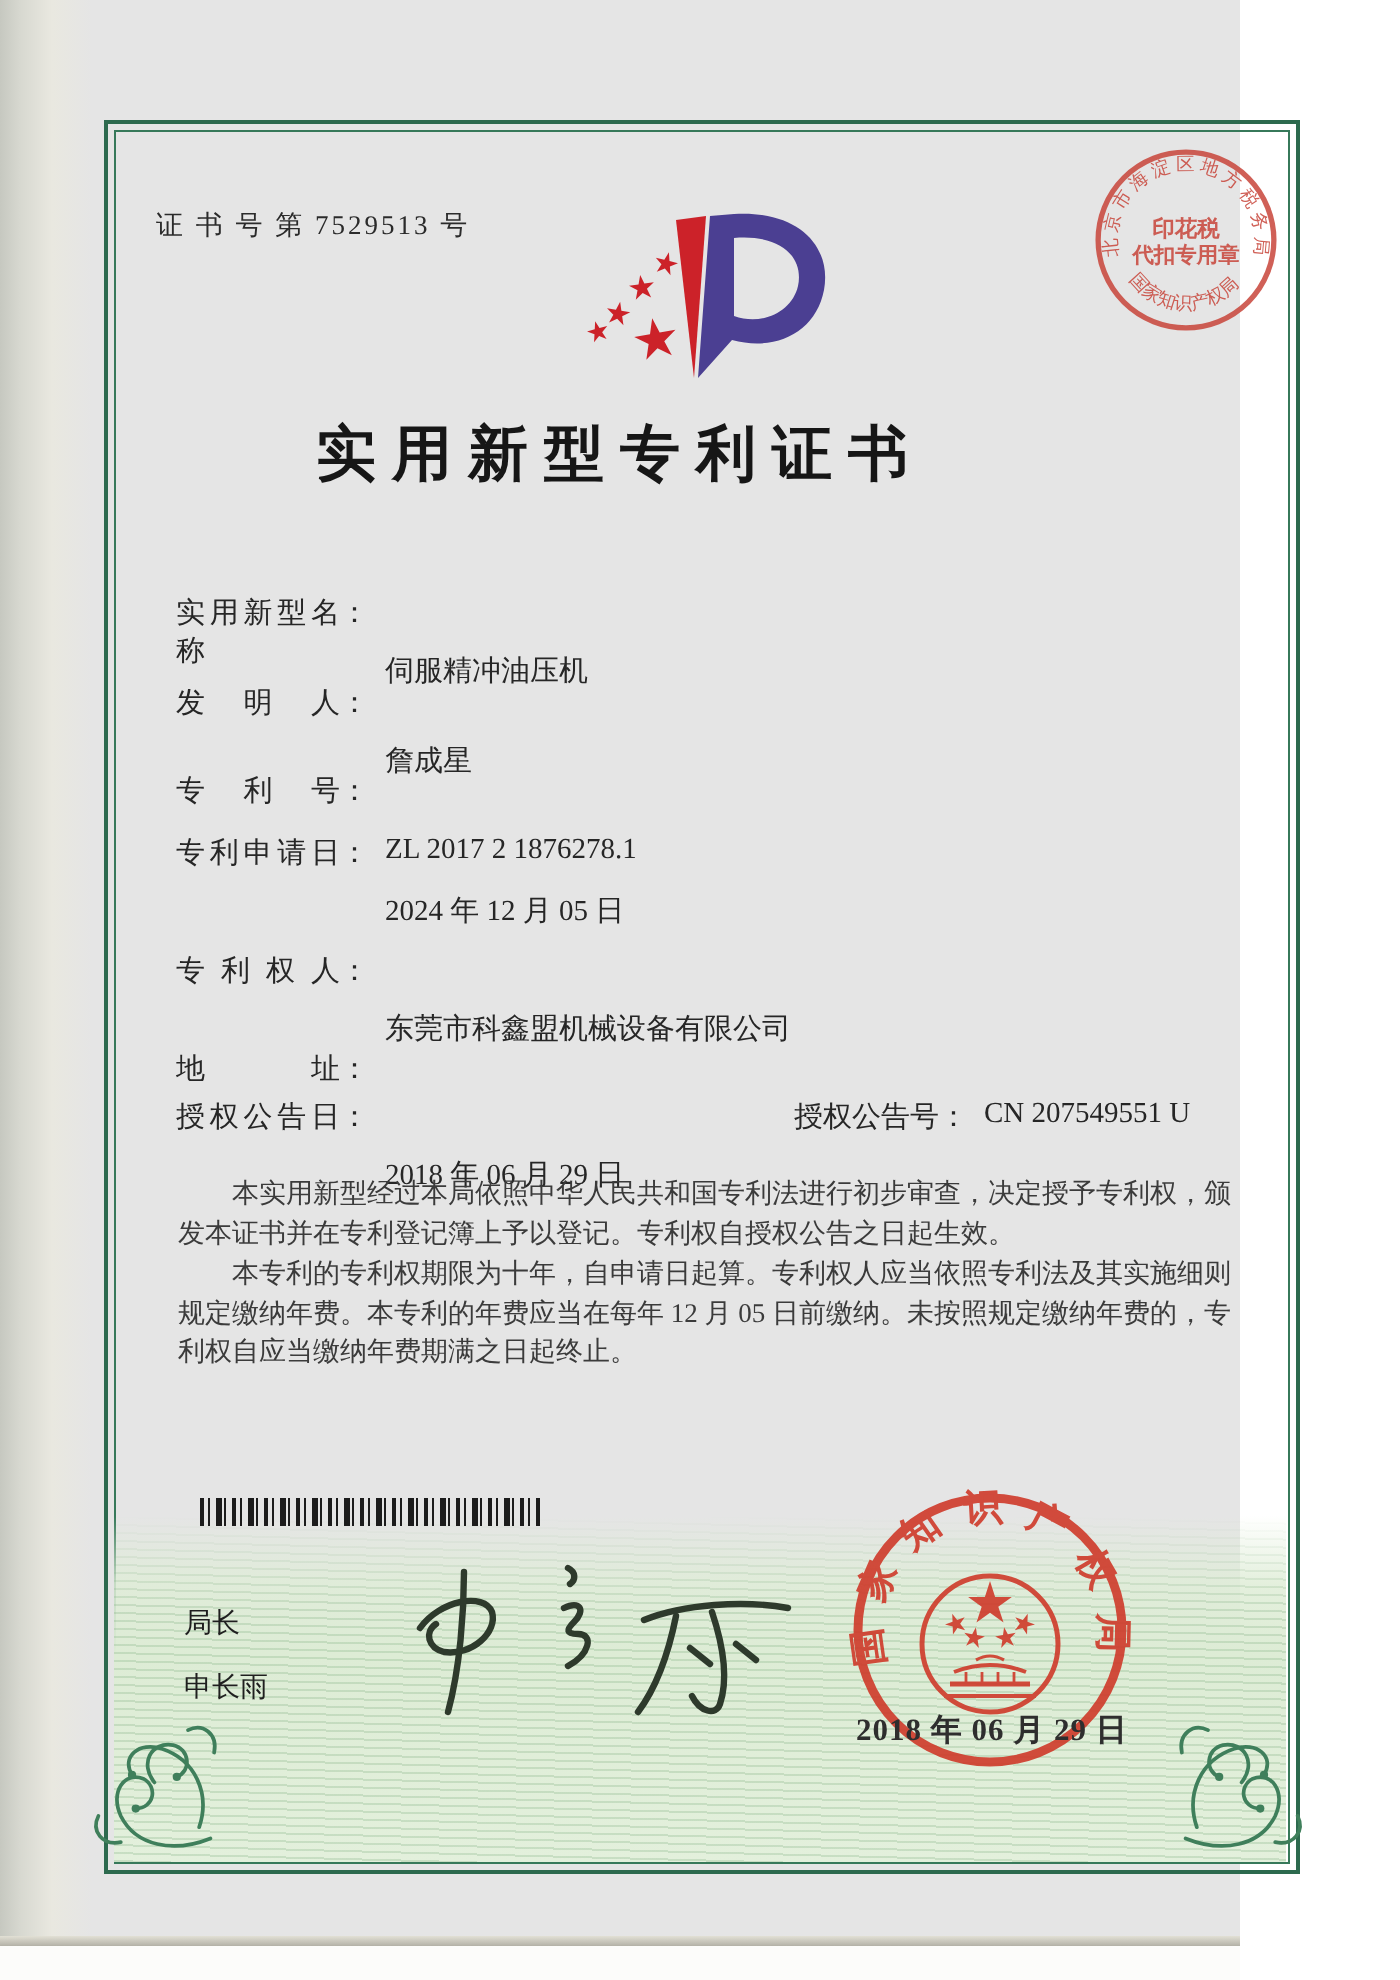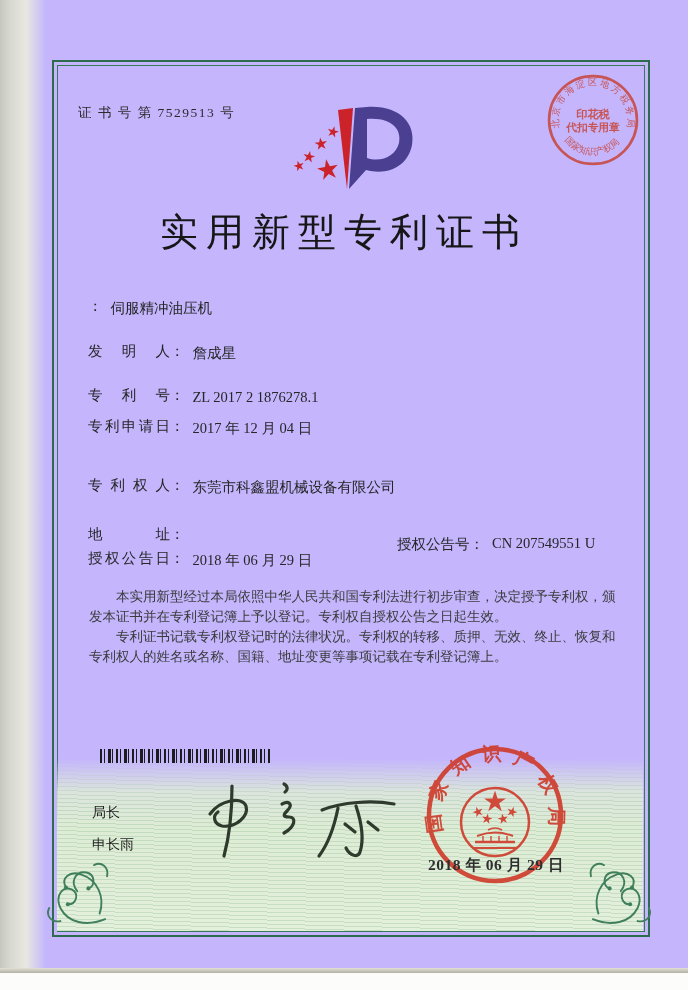--- a/index.html
+++ b/index.html
@@ -1,51 +1,51 @@
 <!DOCTYPE html>
 <html><head>
 <meta charset="utf-8">
 <style>
   html,body{margin:0;padding:0;}
   body{
     width:700px;height:990px;overflow:hidden;
     background:#ffffff;
     font-family:"Liberation Serif","DejaVu Serif",serif;
   }
-  .scan{position:relative;width:688px;height:990px;background:#c4b5fd;}
+  .scan{position:relative;width:620px;height:990px;background:#e5e5e5;}
   .edge-left{position:absolute;left:0;top:0;bottom:18px;width:46px;
     background:linear-gradient(90deg,#c6c8c0 0,#d7d8d0 10px,#e9e8e0 26px,rgba(248,246,239,0) 46px);}
   .paper-bottom-edge{position:absolute;left:0;right:0;top:968px;height:5px;
     background:linear-gradient(180deg,#e2e0d5,#b3b1a6);}
   .below-paper{position:absolute;left:0;right:0;top:973px;height:17px;background:#fcfcfa;}
 
   .frame{position:absolute;left:52px;top:60px;width:594px;height:873px;
     border:2px solid #2d6a4e;}
   .frame-inner{position:absolute;inset:3px;border:1px solid #37795a;}
 
   .green-band{position:absolute;left:57px;top:758px;width:586px;height:173px;
     background:linear-gradient(180deg,rgba(230,241,224,0) 0,rgba(223,237,215,.85) 34px,#ddecd5 70px,#e3f0dc 100%);}
   .green-band .waves{position:absolute;inset:0;
     background:repeating-linear-gradient(1.5deg,rgba(118,168,120,.25) 0 1px,rgba(0,0,0,0) 1px 4px);
     -webkit-mask-image:linear-gradient(180deg,transparent 0,#000 48px);
     mask-image:linear-gradient(180deg,transparent 0,#000 48px);}
 
   .cert-no{position:absolute;left:78px;top:104px;font-size:13.5px;letter-spacing:1.5px;color:#2b2b2b;}
   .logo{position:absolute;left:287px;top:102px;width:135px;height:97px;}
   .title{position:absolute;left:0;right:0;top:207px;text-align:center;
-    font-size:38px;font-weight:normal;letter-spacing:8px;color:#161616;}
+    font-size:30px;font-weight:bold;letter-spacing:8px;color:#161616;}
 
   .frow{position:absolute;left:88px;display:flex;align-items:flex-start;
     font-size:14.5px;color:#262626;}
   .flabel{display:inline-block;width:82px;text-align:justify;text-align-last:justify;flex:none;}
   .fcolon{flex:none;margin-right:8px;}
-  .fval{line-height:22px;}
+  .fval{line-height:22px;margin-top:28px;}
   .fval.addr{max-width:378px;}
   .r1{top:297px}.r2{top:342px}.r3{top:386px}.r4{top:417px}.r5{top:476px}.r6{top:525px}.r7{top:549px}
-  .grant-right{position:absolute;left:397px;top:535px;font-size:14.5px;color:#262626;display:flex;}
+  .grant-right{position:absolute;left:397px;top:549px;font-size:14.5px;color:#262626;display:flex;}
   .grant-right .gl{flex:none;}
   .grant-right .gc{flex:none;margin-right:8px;}
 
   .body-text{position:absolute;left:88px;top:586px;width:532px;
     font-size:13.5px;line-height:19.5px;color:#3b3b3b;}
   .body-text p{margin:1px;text-indent:2em;}
 
   .barcode{position:absolute;left:100px;top:749px;width:170px;height:14px;
     background:repeating-linear-gradient(90deg,
       #1c1c1c 0 2px,transparent 2px 4px,
@@ -128,37 +128,38 @@
       <use href="#st" transform="translate(46,30) scale(0.6) rotate(14)"></use>
       <use href="#st" transform="translate(41,68) scale(1.1) rotate(-10)"></use>
     </g>
     <path fill="#4b3f92" fill-rule="evenodd" d="M68,6 L80,5 C112,3 129,21 125,43 C121,64 101,74 79,68 L62,87 Z
          M80,17 C104,15 115,27 112,41 C109,54 94,61 80,56 Z"></path>
   </svg>
 
   <div class="title">实用新型专利证书</div>
 
   <div class="frow r1">
+    <span class="flabel">实用新型名称</span>
       <span class="fcolon">：</span>
       <span class="fval">伺服精冲油压机</span>
   </div>
   <div class="frow r2">
     <span class="flabel">发明人</span>
       <span class="fcolon">：</span>
       <span class="fval">詹成星</span>
   </div>
   <div class="frow r3">
     <span class="flabel">专利号</span>
       <span class="fcolon">：</span>
       <span class="fval">ZL 2017 2 1876278.1</span>
   </div>
   <div class="frow r4">
     <span class="flabel">专利申请日</span>
       <span class="fcolon">：</span>
-      <span class="fval">2017 年 12 月 04 日</span>
+      <span class="fval">2024 年 12 月 05 日</span>
   </div>
   <div class="frow r5">
     <span class="flabel">专利权人</span>
       <span class="fcolon">：</span>
       <span class="fval">东莞市科鑫盟机械设备有限公司</span>
   </div>
   <div class="frow r6">
     <span class="flabel">地址</span>
       <span class="fcolon">：</span>
   </div>
@@ -168,21 +169,21 @@
       <span class="fval">2018 年 06 月 29 日</span>
   </div>
   <div class="grant-right">
     <span class="gl">授权公告号</span>
       <span class="gc">：</span>
       <span>CN 207549551 U</span>
   </div>
 
   <div class="body-text">
     <p>本实用新型经过本局依照中华人民共和国专利法进行初步审查，决定授予专利权，颁发本证书并在专利登记簿上予以登记。专利权自授权公告之日起生效。</p>
-    <p>专利证书记载专利权登记时的法律状况。专利权的转移、质押、无效、终止、恢复和专利权人的姓名或名称、国籍、地址变更等事项记载在专利登记簿上。</p>
+    <p>本专利的专利权期限为十年，自申请日起算。专利权人应当依照专利法及其实施细则规定缴纳年费。本专利的年费应当在每年 12 月 05 日前缴纳。未按照规定缴纳年费的，专利权自应当缴纳年费期满之日起终止。</p>
   </div>
 
   <div class="barcode"></div>
 
   <div class="director">
     <div>局长</div>
     <div>申长雨</div>
   </div>
 
   <svg class="signature" viewBox="0 0 206 86">

